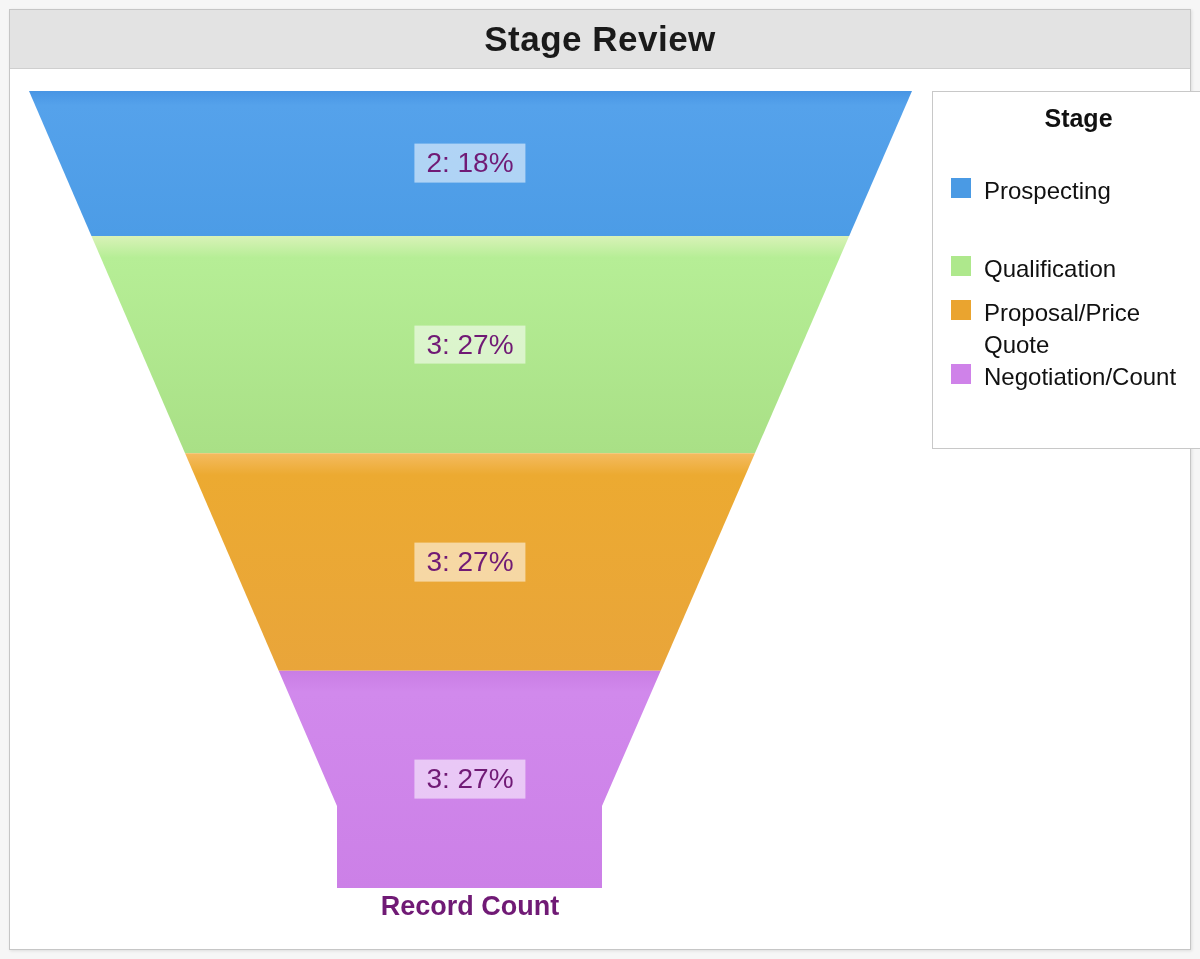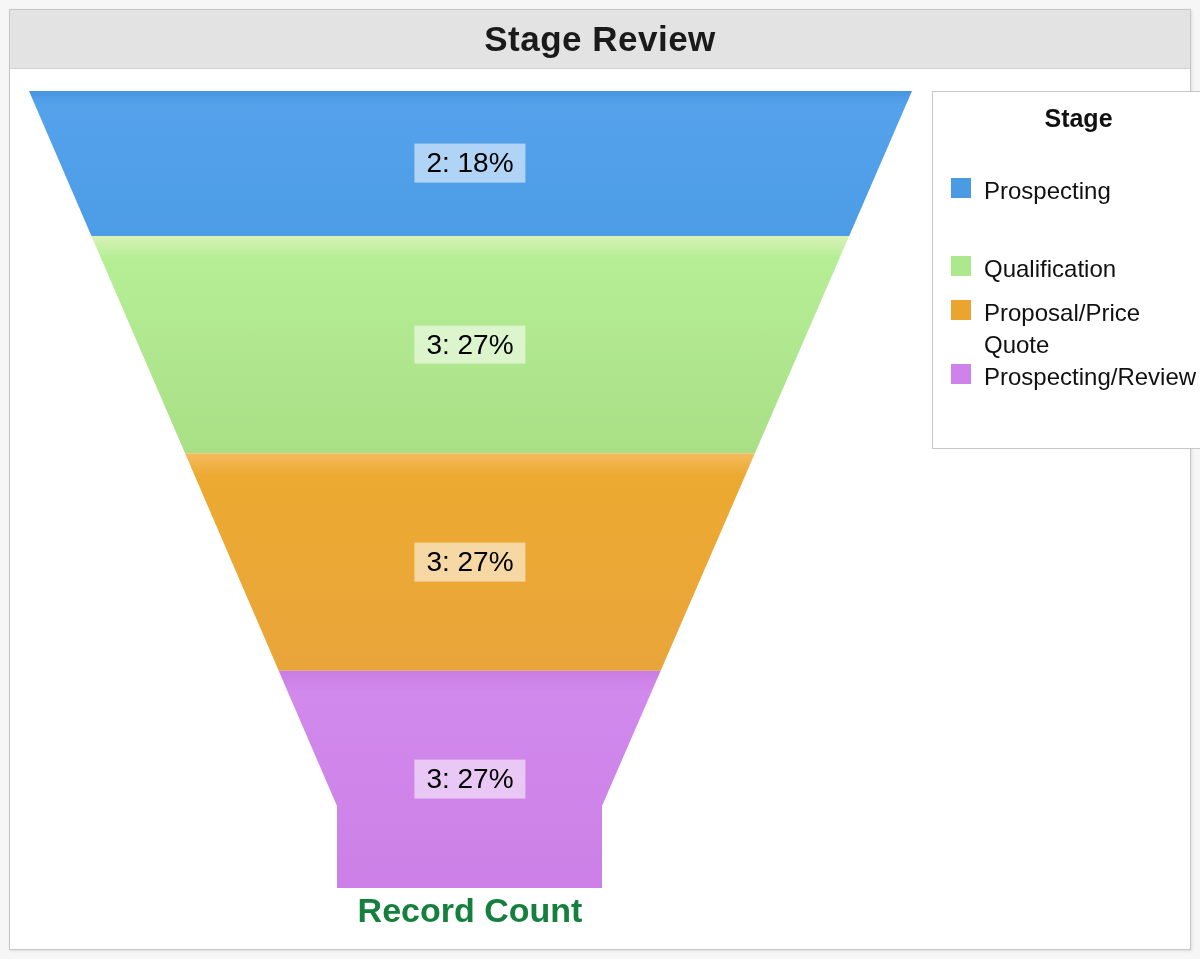--- a/index.html
+++ b/index.html
@@ -53,34 +53,34 @@
     top: 0;
     width: 1180px;
     height: 880px;
     pointer-events: none;
   }
   .seg-label {
     position: absolute;
     left: 460px;
     transform: translate(-50%, -50%);
     background: rgba(255,255,255,0.55);
-    color: #000000;
+    color: #701a75;
     font-size: 28px;
     line-height: 1.1;
     padding: 4px 12px;
     white-space: nowrap;
   }
   .axis-label {
     position: absolute;
     left: 460px;
     top: 822px;
     transform: translateX(-50%);
-    font-size: 34px;
+    font-size: 27px;
     font-weight: bold;
-    color: #15803d;
+    color: #701a75;
     white-space: nowrap;
   }
   .legend {
     position: absolute;
     left: 922px;
     top: 22px;
     width: 293px;
     height: 358px;
     box-sizing: border-box;
     background: #ffffff;
@@ -168,17 +168,17 @@
       <div class="legend-item">
         <span class="legend-swatch" style="background: rgb(174, 232, 140);"></span>
         <span class="legend-label">Qualification</span>
       </div>
       <div class="legend-item">
         <span class="legend-swatch" style="background: rgb(234, 164, 47);"></span>
         <span class="legend-label">Proposal/Price Quote</span>
       </div>
       <div class="legend-item">
         <span class="legend-swatch" style="background: rgb(207, 130, 233);"></span>
-        <span class="legend-label">Prospecting/Review</span>
+        <span class="legend-label">Negotiation/Count</span>
       </div>
     </div>
   </div>
 </div>
 
 </body></html>

